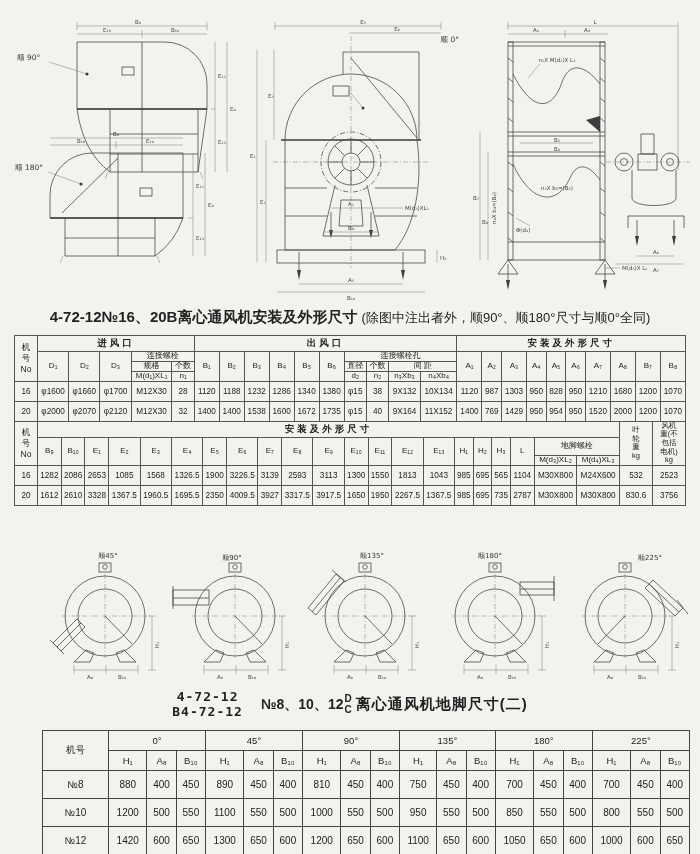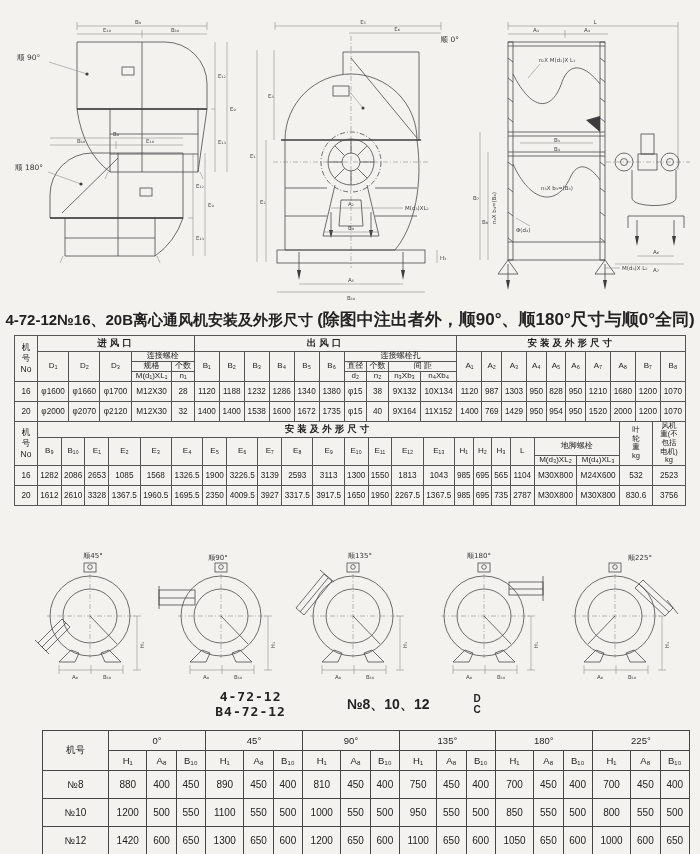--- a/index.html
+++ b/index.html
@@ -10,23 +10,23 @@
   .ln{stroke:#4a4a4a;fill:none;stroke-width:.8;}
   .thk{stroke:#3d3d3d;fill:none;stroke-width:1.4;}
   .thin{stroke:#7a7a7a;fill:none;stroke-width:.5;}
   .dash{stroke-dasharray:5 2 1 2;}
   .fill{fill:#3d3d3d;stroke:none;}
   .dt{font:5.5px "DejaVu Sans",sans-serif;fill:#444;}
   .dl{font:7.5px "DejaVu Sans",sans-serif;fill:#333;}
   .flabel{font:7px "DejaVu Sans",sans-serif;fill:#333;}
   
   .title1{top:308px;left:0;width:700px;text-align:center;font-size:15px;font-weight:600;}
-  .title1 .note{font-size:17px;font-weight:700;}
+  .title1 .note{font-size:13px;font-weight:400;}
   .title2{top:690px;left:0;width:700px;display:flex;justify-content:center;align-items:center;
-          font-size:15px;font-weight:600;gap:43px;}
+          font-size:15px;font-weight:600;}
   .t2-models{font-family:"DejaVu Sans Mono",monospace;font-size:13px;line-height:1.15;
              text-align:center;letter-spacing:1px;margin-right:10px;}
   .t2-frac{display:flex;flex-direction:column;font-size:10px;line-height:1.05;margin:0 4px 0 1px;}
   .t2-nos{font-size:14px;margin-left:8px;}
   .t2-tail{font-size:15px;letter-spacing:1px;}
   
   table{border-collapse:collapse;background:transparent;}
   .t1{width:672px;font-size:8px;line-height:1.12;}
   .t1 th,.t1 td{border:1px solid #555;text-align:center;vertical-align:middle;
                 padding:0 1px;font-weight:normal;}
@@ -490,21 +490,21 @@
           <td>2787</td>
           <td>M30X800</td>
           <td>M30X800</td>
           <td>830.6</td>
           <td>3756</td>
         </tr>
       </tbody>
   </table>
 </div>
 
-<div class="sec" style="top:548px;left:25px;width:655px;height:138px;display:flex;justify-content:space-between;">
+<div class="sec" style="top:548px;left:40px;width:655px;height:138px;display:flex;">
 
   <svg width="130" height="138" viewBox="0 0 130 138">
     <text class="flabel" x="68" y="10" text-anchor="middle">顺45°</text>
     <g class="ln">
       <circle cx="65" cy="68" r="40"></circle>
         <circle cx="65" cy="68" r="27"></circle>
       <rect x="59" y="15" width="12" height="9"></rect>
         <circle cx="65" cy="19" r="2.3"></circle>
       <line class="thin dash" x1="22" y1="68" x2="110" y2="68"></line>
         <line class="thin dash" x1="65" y1="26" x2="65" y2="110"></line>
@@ -653,20 +653,21 @@
 <div class="sec title2">
   <div class="t2-models">
     <div>4-72-12</div>
     <div>B4-72-12</div>
   </div>
   <div class="t2-nos">№8、10、12</div>
   <div class="t2-frac">
     <div>D</div>
     <div>C</div>
   </div>
+  <div class="t2-tail">离心通风机地脚尺寸(二)</div>
 </div>
 
 <div class="sec" style="top:730px;left:42px;">
   <table class="t2">
     <colgroup>
       <col style="width:66px">
         <col>
         <col>
         <col>
         <col>

